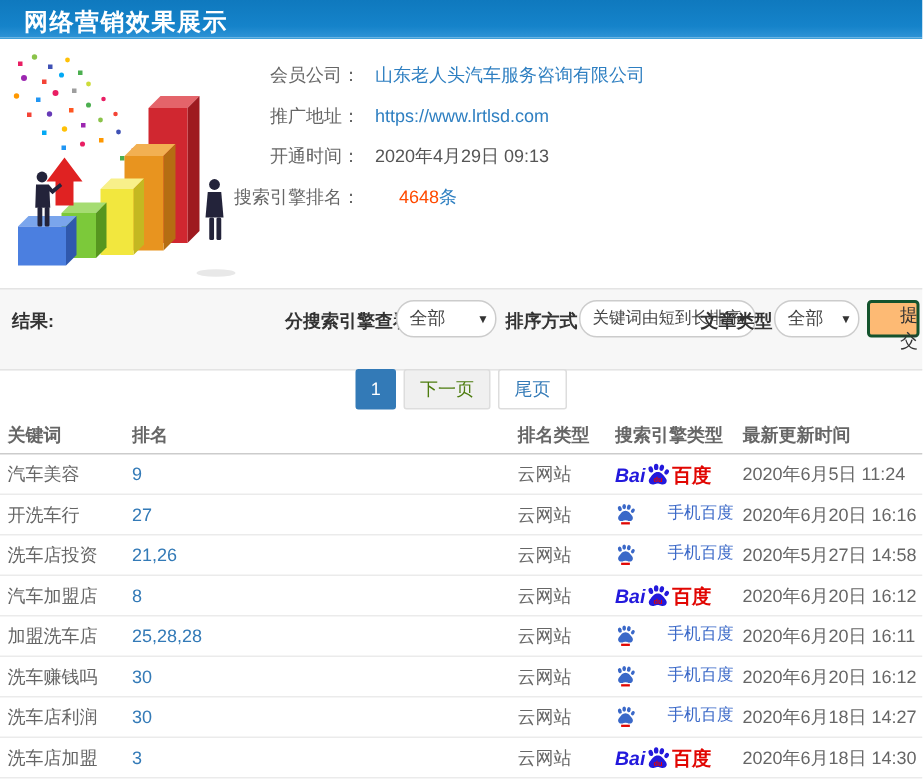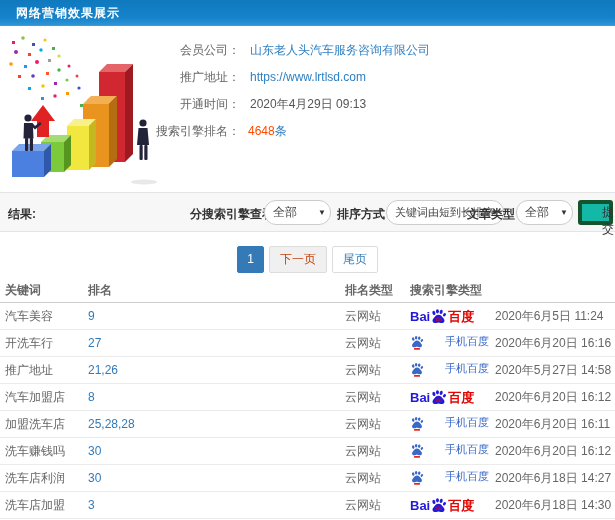--- a/index.html
+++ b/index.html
@@ -10,83 +10,83 @@
   }
   .page { position:absolute; inset:0; width:615px; height:520px; }
 
   
   .titlebar {
     position:absolute; top:0; left:0; width:615px; height:26px;
     background:linear-gradient(#0f79be, #1583ca 70%, #2d93d6);
     border-bottom:1px solid #3f9fd9;
   }
   .titlebar .title {
-    position:absolute; left:16px; top:5px; color:#fff; font-size:12px; font-weight:bold;
+    position:absolute; left:16px; top:5px; color:#fff; font-size:16px; font-weight:bold;
     letter-spacing:1px;
   }
 
   
   .info { position:absolute; top:27px; left:0; width:615px; height:176px; }
   .illustration { position:absolute; left:4px; top:4px; }
   .fields { position:absolute; left:0; top:10px; width:615px; }
   .field-row { height:27px; line-height:27px; white-space:nowrap; }
   .field-label { display:inline-block; width:240px; text-align:right; color:#666; }
   .field-value { margin-left:10px; color:#555; text-decoration:none; }
   a.field-value.link { color:#2e7fc1; cursor:pointer; }
-  .count { margin-left:8px; color:#ff4a00; }
+  .count { margin-left:26px; color:#ff4a00; }
   .unit { color:#2e7fc1; }
 
   
   .filterbar {
-    position:absolute; top:192px; left:0; width:615px; height:40px;
+    position:absolute; top:192px; left:0; width:615px; height:55px;
     background:#f7f7f7; border-top:1px solid #e4e4e4; border-bottom:1px solid #e4e4e4;
   }
   .filterbar .result-label { position:absolute; left:8px; top:13px; color:#333; font-weight:bold; }
   .flabel { position:absolute; top:13px; color:#333; font-weight:bold; }
   .fake-select {
     position:absolute; top:7px; height:25px; background:#fff; border:1px solid #ccc;
     border-radius:12px; line-height:23px; padding:0 14px 0 8px; color:#444; cursor:pointer;
     white-space:nowrap; overflow:hidden;
   }
   .fake-select .arrow { position:absolute; right:4px; top:0; font-size:8px; color:#333; line-height:23px; }
   .lbl-engine { left:190px; } .sel-engine { left:264px; width:67px; }
   .lbl-sort { left:337px; } .sel-sort { left:386px; width:118px; font-size:11px; }
   .submit-btn {
     position:absolute; left:578px; top:7px; width:35px; height:25px;
-    background:#14b8a6; border:4px solid #14532d; border-radius:3px; color:#333;
+    background:#fdba74; border:2px solid #14532d; border-radius:3px; color:#333;
     font-size:12px; cursor:pointer; font-family:inherit;padding-left:20px;
   }
 
   
   .lbl-article2 { left:467px; } .sel-article { left:516px; width:57px; }
 
   
   .pagination { position:absolute; top:246px; left:0; width:615px; display:flex; justify-content:center; gap:5px; }
   .page-item {
     min-width:27px; height:27px; line-height:25px; text-align:center; padding:0 10px;
     border:1px solid #ddd; border-radius:2px; background:#fff; color:#337ab7;
     text-decoration:none; cursor:pointer; display:inline-block;
   }
   .page-item.active { background:#337ab7; border-color:#337ab7; color:#fff; padding:0 9px; }
-  .page-item.next { background:#f0f0f0; color:#c2410c; }
+  .page-item.next { background:#f0f0f0; color:#4d7c0f; }
 
   
   .table { position:absolute; top:278px; left:0; width:615px; }
   .trow, .thead {
     display:grid; grid-template-columns:83px 257px 65px 85px 1fr;
     padding-left:5px; align-items:center;
   }
   .thead { height:25px; border-bottom:1px solid #ccc; color:#333; font-weight:bold; }
   .trow { height:27px; border-bottom:1px solid #ebebeb; }
   .c.rank { color:#337ab7; cursor:pointer; }
   .c { color:#666; white-space:nowrap; overflow:hidden; }
 
   
   .baidu-pc { display:inline-flex; align-items:center; font-weight:bold; font-size:13px; line-height:1; }
-  .baidu-pc .bai { color:#2319dc; }
+  .baidu-pc .bai { color:#2319dc; font-style:italic; }
   .baidu-pc .cn { color:#e10602; margin-left:1px; }
   .baidu-mobile { display:inline-flex; align-items:center; gap:21px; color:#3a68c8; font-size:11px; }
   svg.paw { display:inline-block; vertical-align:middle; }
 </style>
 </head>
 <body>
 
 <svg width="0" height="0" style="position:absolute" aria-hidden="true">
   <symbol id="paw" viewBox="0 0 24 24">
     <ellipse cx="5.5" cy="7" rx="2.1" ry="3" transform="rotate(-18 5.5 7)"></ellipse>
@@ -225,20 +225,21 @@
     <a class="page-item next">下一页</a>
     <a class="page-item last">尾页</a>
   </div>
 
   <div class="table">
     <div class="thead">
       <span class="c">关键词</span>
       <span class="c">排名</span>
       <span class="c">排名类型</span>
       <span class="c">搜索引擎类型</span>
+      <span class="c">最新更新时间</span>
     </div>
     <div id="tbody">
   <div class="trow">
     <span class="c keyword">汽车美容</span>
     <span class="c rank">9</span>
     <span class="c rtype">云网站</span>
     <span class="c engine">
       <span class="baidu-pc">
         <span class="bai">Bai</span>
         <svg class="paw" width="17" height="17" viewBox="0 0 24 24" fill="#2319dc">
@@ -263,21 +264,21 @@
                 <use href="#paw"></use>
                 <rect x="7" y="24" width="10" height="2.6" fill="#e10602"></rect>
               </svg>
         <span>手机百度</span>
       </span>
     </span>
     <span class="c updated">2020年6月20日 16:16</span>
   </div>
 
   <div class="trow">
-    <span class="c keyword">推广地址</span>
+    <span class="c keyword">洗车店投资</span>
     <span class="c rank">21,26</span>
     <span class="c rtype">云网站</span>
     <span class="c engine">
       
       <span class="baidu-mobile">
         <svg class="paw" width="14" height="16" viewBox="0 0 24 27" fill="#3a68c8">
                 <use href="#paw"></use>
                 <rect x="7" y="24" width="10" height="2.6" fill="#e10602"></rect>
               </svg>
         <span>手机百度</span>

